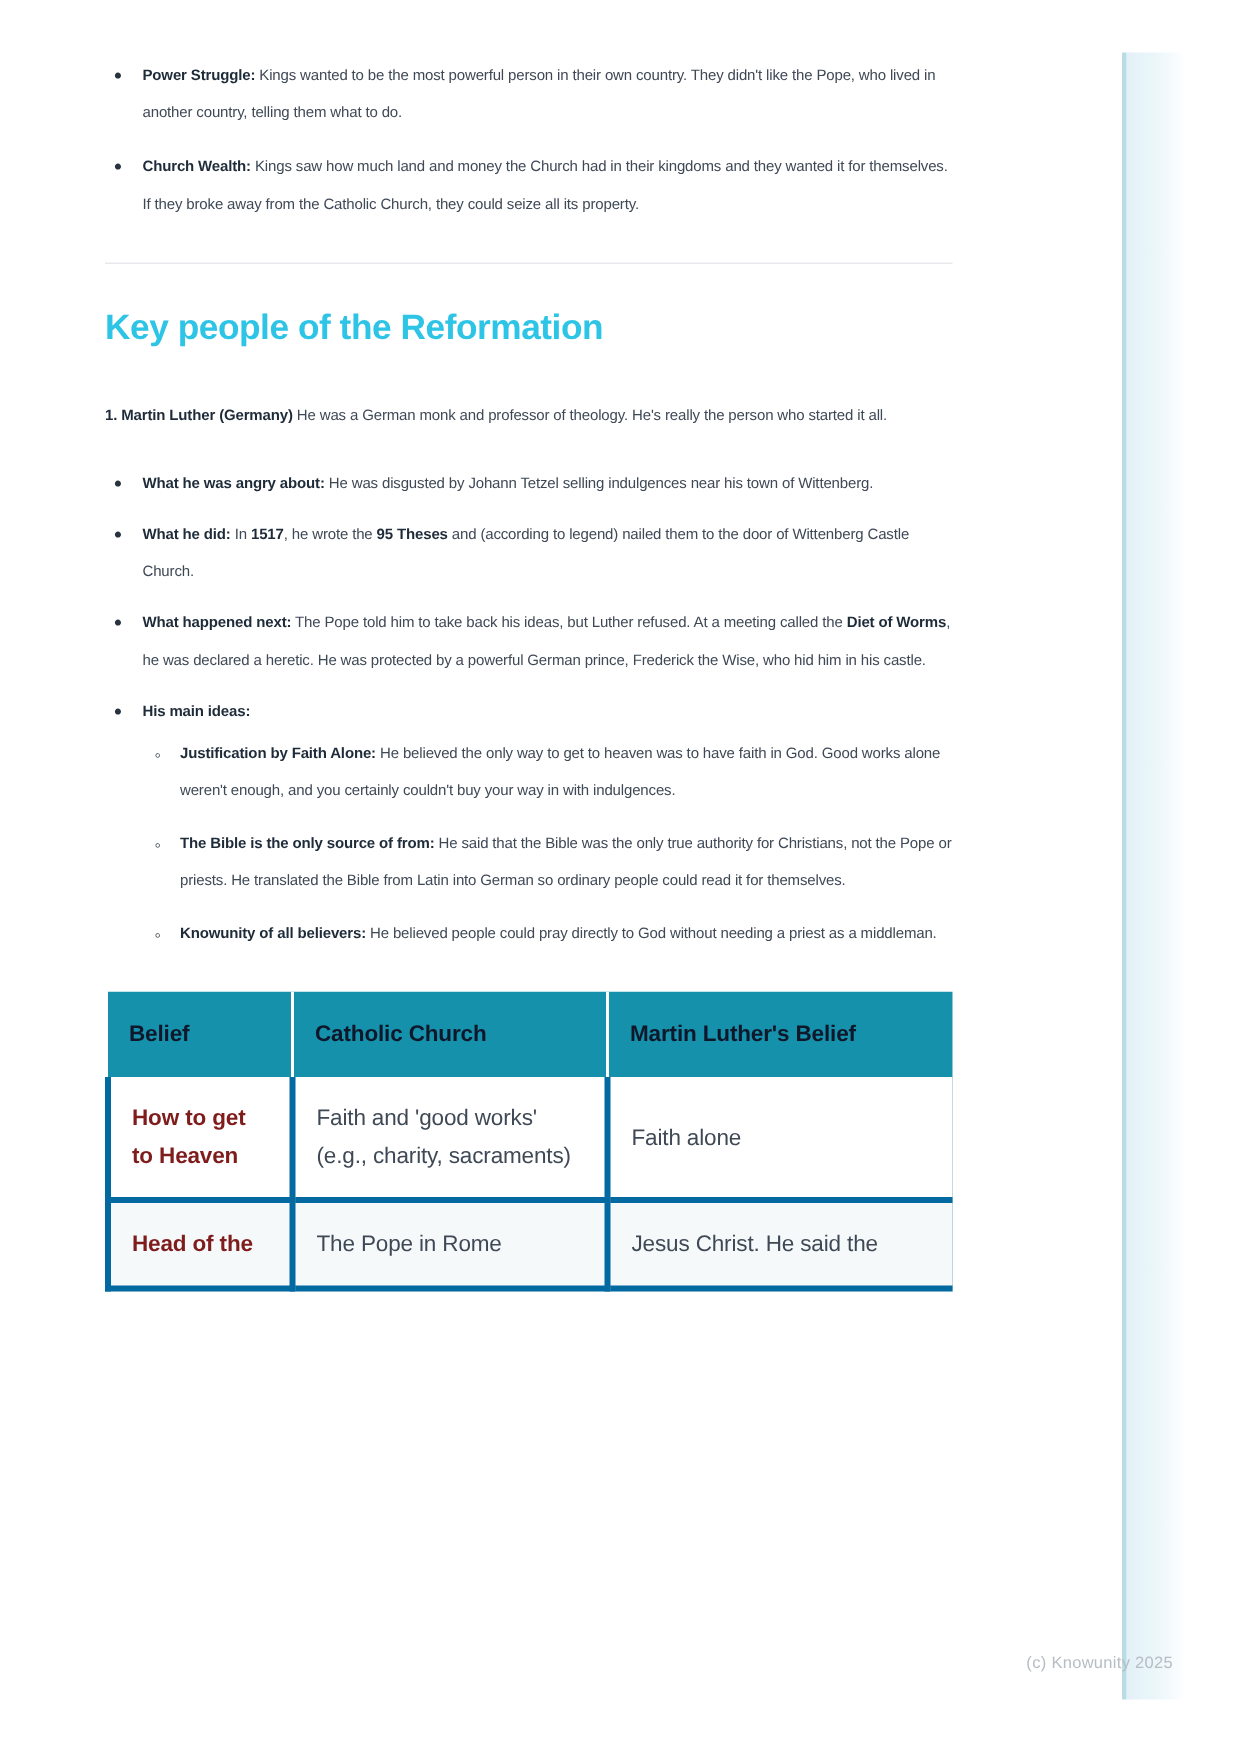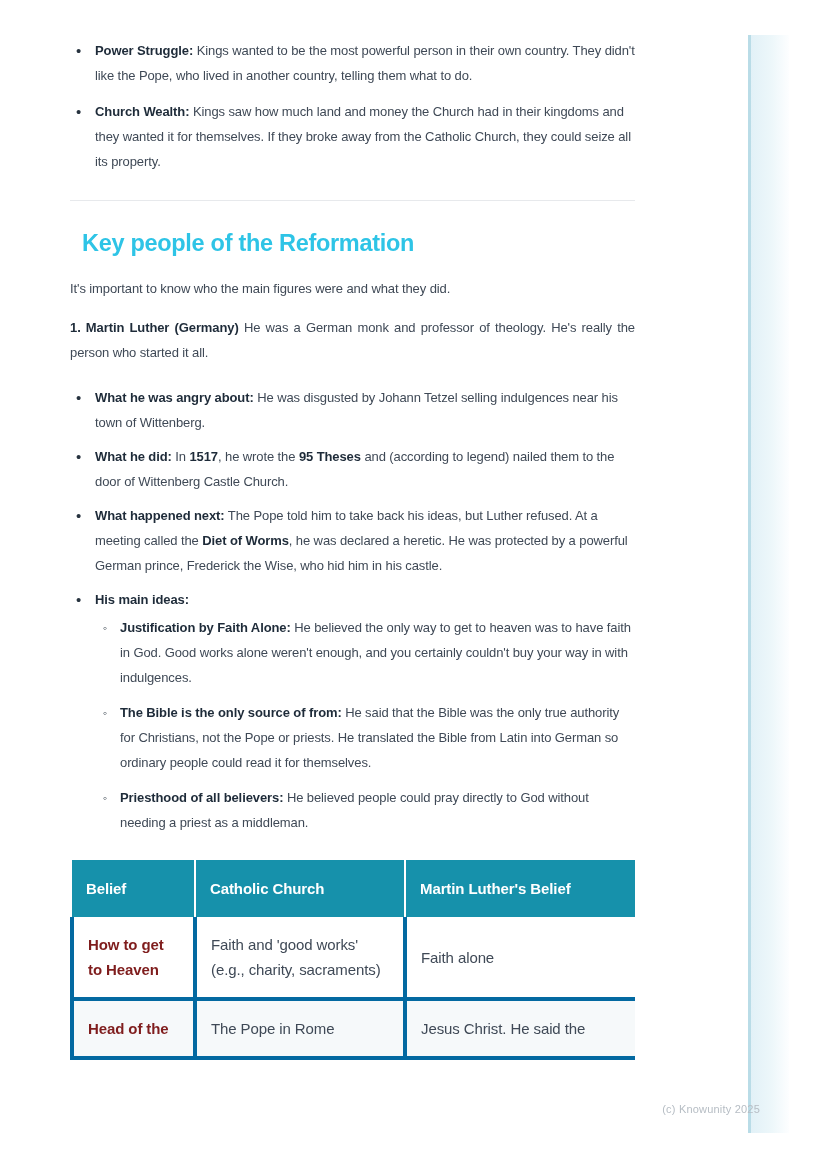--- a/index.html
+++ b/index.html
@@ -26,70 +26,70 @@
     width: 41px; height: 1098px;
     border-left: 3px solid #b9dce7;
     background: linear-gradient(to right, #e2f1f7 0%, #edf7fa 55%, #fdfeff 100%);
   }
 
   .content {
     position: absolute; left: 70px; top: 0;
     width: 565px; padding-top: 38px;
   }
 
-  p { margin: 0; font-size: 13px; line-height: 25px; }
+  p { margin: 0; font-size: 10px; line-height: 25px; }
   strong.label, strong.inline { color: #1e2b39; font-weight: 700; }
 
   ul.bullets { list-style: none; margin: 0; padding: 0; }
   ul.bullets > li { display: grid; grid-template-columns: 25px 1fr; }
   ul.top-bullets > li { margin-bottom: 11px; }
   .marker {
     padding-left: 6px; font-size: 15px; line-height: 25px; color: #27333f;
   }
 
   hr.divider { border: none; border-top: 1px solid #e7e9ec; margin: 26px 0 0; }
 
   h2.section-heading {
-    margin: 27px 12px 0;
+    margin: 27px 0 0;
     font-size: 23.5px; line-height: 30px;
     font-weight: 700; color: var(--accent-heading);
     letter-spacing: -0.3px;
   }
   p.intro { margin-top: 18px; }
-  p.person { margin-top: 14px; text-align: justify; }
+  p.person { margin-top: 32px; text-align: justify; }
 
   ul.luther-list { margin-top: 20px; }
   ul.luther-list > li { margin-bottom: 9px; }
 
   ul.sub-list { list-style: none; margin: 3px 0 0; padding: 0; }
   ul.sub-list > li {
     display: grid; grid-template-columns: 17px 1fr;
     margin-left: 8px; margin-bottom: 10px;
   }
   .sub-marker { font-size: 12px; line-height: 25px; color: #27333f; padding-top: 1px; }
 
   .table-wrap { margin-top: 15px; height: 208px; overflow: hidden; }
   table.belief-table { width: 565px; border-collapse: collapse; table-layout: fixed; }
   table.belief-table th {
-    background: var(--table-header-bg); color: #ffffff;
+    background: var(--table-header-bg); color: #0f172a;
     text-align: left; font-weight: 700; font-size: 15px; line-height: 25px;
     padding: 16px 14px; border-right: 2px solid #ffffff;
   }
   table.belief-table th:last-child { border-right: none; }
   table.belief-table td {
     border: 4px solid #0369a1;
     padding: 15px 14px; vertical-align: middle;
     font-size: 15px; line-height: 25px;
   }
   table.belief-table tbody tr:first-child td { border-top: none; }
   td.rowhead { font-weight: 700; color: #7f1d1d; }
   tr.alt { background: var(--row-alt-bg); }
 
   .footer {
-    position: absolute; top: 1102px; right: 68px;
+    position: absolute; top: 1102px; right: 46px;
     font-size: 11px; line-height: 14px;
     color: var(--footer-text); letter-spacing: 0.2px;
   }
 </style>
 </head>
 <body>
 
 <div class="page">
 
   <div class="side-strip"></div>
@@ -104,21 +104,20 @@
       <li>
         <span class="marker">•</span>
         <p><strong class="label">Church Wealth:</strong> <span>Kings saw how much land and money the Church had in their kingdoms and they wanted it for themselves. If they broke away from the Catholic Church, they could seize all its property.</span></p>
       </li>
     </ul>
 
     <hr class="divider">
 
     <h2 class="section-heading">Key people of the Reformation</h2>
 
-    <p class="intro">It's important to know who the main figures were and what they did.</p>
 
     <p class="person"><strong class="inline">1. Martin Luther (Germany)</strong> <span>He was a German monk and professor of theology. He's really the person who started it all.</span></p>
 
     <ul class="bullets luther-list">
       <li>
         <span class="marker">•</span>
         <p><strong class="label">What he was angry about:</strong> <span><span>He was disgusted by Johann Tetzel selling indulgences near his town of Wittenberg.</span></span></p>
       </li>
       <li>
         <span class="marker">•</span>
@@ -136,21 +135,21 @@
             <li>
               <span class="sub-marker">◦</span>
               <p><strong class="label">Justification by Faith Alone:</strong> <span>He believed the only way to get to heaven was to have faith in God. Good works alone weren't enough, and you certainly couldn't buy your way in with indulgences.</span></p>
             </li>
             <li>
               <span class="sub-marker">◦</span>
               <p><strong class="label">The Bible is the only source of from:</strong> <span>He said that the Bible was the only true authority for Christians, not the Pope or priests. He translated the Bible from Latin into German so ordinary people could read it for themselves.</span></p>
             </li>
             <li>
               <span class="sub-marker">◦</span>
-              <p><strong class="label">Priesthood of all believers:</strong> <span>He believed people could pray directly to God without needing a priest as a middleman.</span></p>
+              <p><strong class="label">Knowunity of all believers:</strong> <span>He believed people could pray directly to God without needing a priest as a middleman.</span></p>
             </li>
           </ul>
         </div>
       </li>
     </ul>
 
     <div class="table-wrap">
       <table class="belief-table">
         <colgroup>
             <col style="width:123px">

